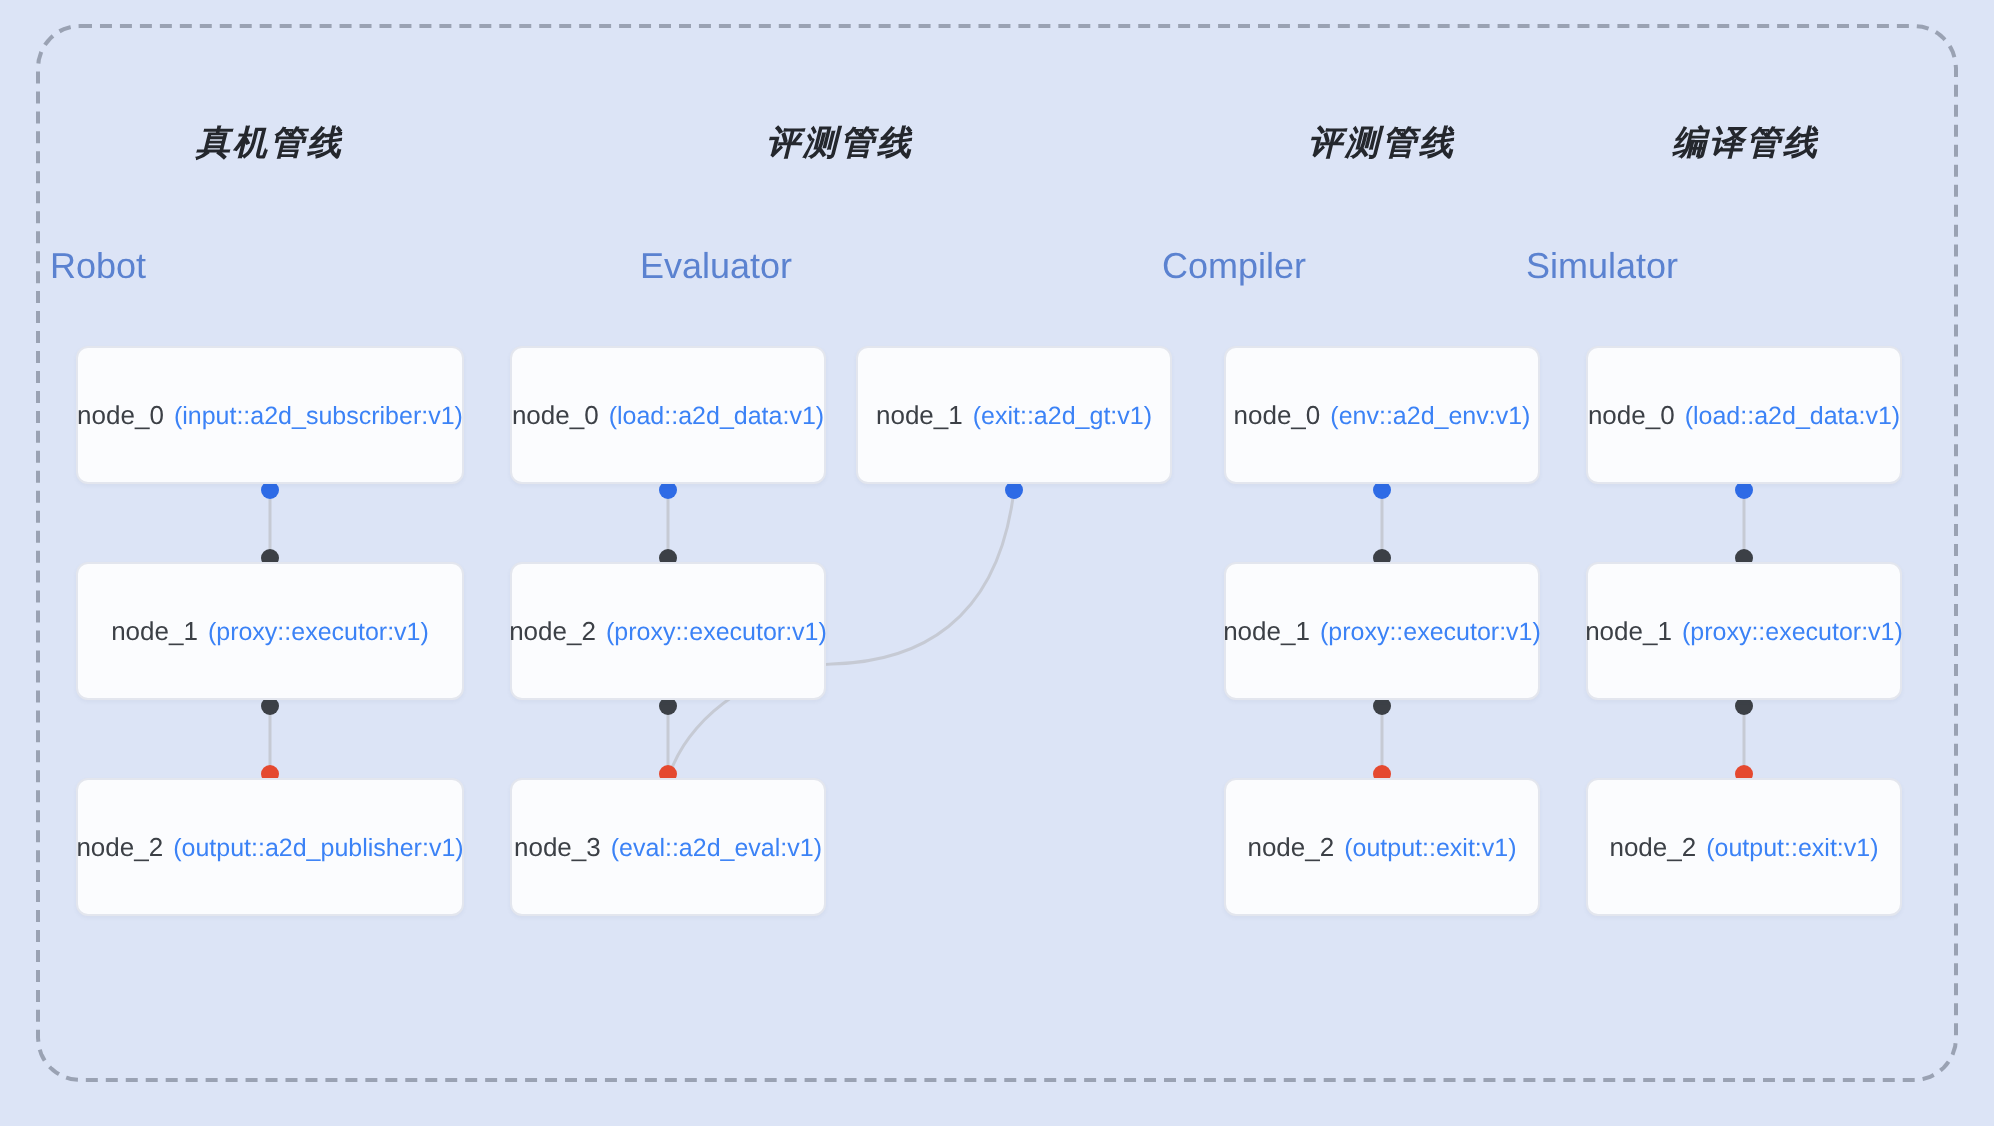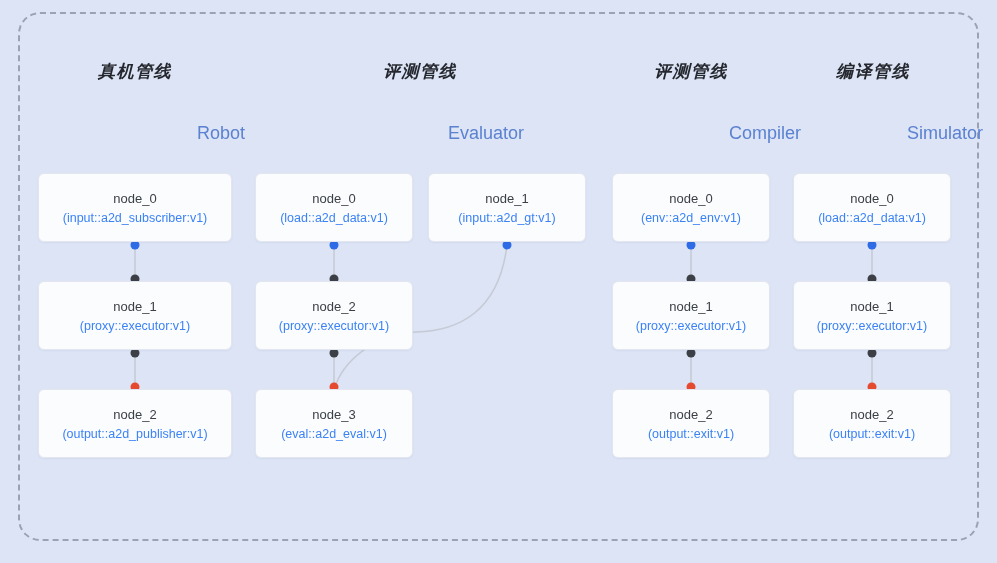--- a/index.html
+++ b/index.html
@@ -37,33 +37,33 @@
     font-size: 17px;
     font-weight: 700;
     letter-spacing: 1.5px;
     color: var(--title-zh, #24272d);
     font-style: italic;
   }
   .title-en {
     position: absolute;
     width: 220px;
     top: 123px;
-    text-align: right;
+    text-align: left;
     font-size: 18px;
     font-weight: 400;
     color: var(--title-en, #5b82d0);
   }
   .node {
     position: absolute;
     height: 69px;
     background: var(--node-bg, #fbfcfe);
     border: 1px solid var(--node-border, #e3e6ee);
     border-radius: 6px;
     display: flex;
-    flex-direction: column;
+    flex-direction: row;
     align-items: center;
     justify-content: center;
     gap: 5px;
     box-shadow: 0 1px 2px rgba(60, 70, 100, 0.05);
   }
   .node-name { font-size: 13px; color: #3c4046; }
   .node-type { font-size: 12.5px; color: #3b82f6; }
 </style>
 </head>
 <body>
@@ -106,21 +106,21 @@
   <circle class="dot-black" cx="872" cy="353" r="4.5"></circle>
   <circle class="dot-red" cx="872" cy="387" r="4.5"></circle>
 </svg>
 
 <div class="title-zh" style="left:25px">真机管线</div>
 <div class="title-zh" style="left:310px">评测管线</div>
 <div class="title-zh" style="left:581px">评测管线</div>
 <div class="title-zh" style="left:763px">编译管线</div>
 
 <div class="title-en" style="left:25px">Robot</div>
-<div class="title-en" style="left:304px">Evaluator</div>
+<div class="title-en" style="left:320px">Evaluator</div>
 <div class="title-en" style="left:581px">Compiler</div>
 <div class="title-en" style="left:763px">Simulator</div>
 
 <div class="node" style="left:38px;top:173px;width:194px">
   <div class="node-name">node_0</div>
   <div class="node-type">(input::a2d_subscriber:v1)</div>
 </div>
 <div class="node" style="left:38px;top:281px;width:194px">
   <div class="node-name">node_1</div>
   <div class="node-type">(proxy::executor:v1)</div>
@@ -129,21 +129,21 @@
   <div class="node-name">node_2</div>
   <div class="node-type">(output::a2d_publisher:v1)</div>
 </div>
 
 <div class="node" style="left:255px;top:173px;width:158px">
   <div class="node-name">node_0</div>
   <div class="node-type">(load::a2d_data:v1)</div>
 </div>
 <div class="node" style="left:428px;top:173px;width:158px">
   <div class="node-name">node_1</div>
-  <div class="node-type">(input::a2d_gt:v1)</div>
+  <div class="node-type">(exit::a2d_gt:v1)</div>
 </div>
 <div class="node" style="left:255px;top:281px;width:158px">
   <div class="node-name">node_2</div>
   <div class="node-type">(proxy::executor:v1)</div>
 </div>
 <div class="node" style="left:255px;top:389px;width:158px">
   <div class="node-name">node_3</div>
   <div class="node-type">(eval::a2d_eval:v1)</div>
 </div>
 

